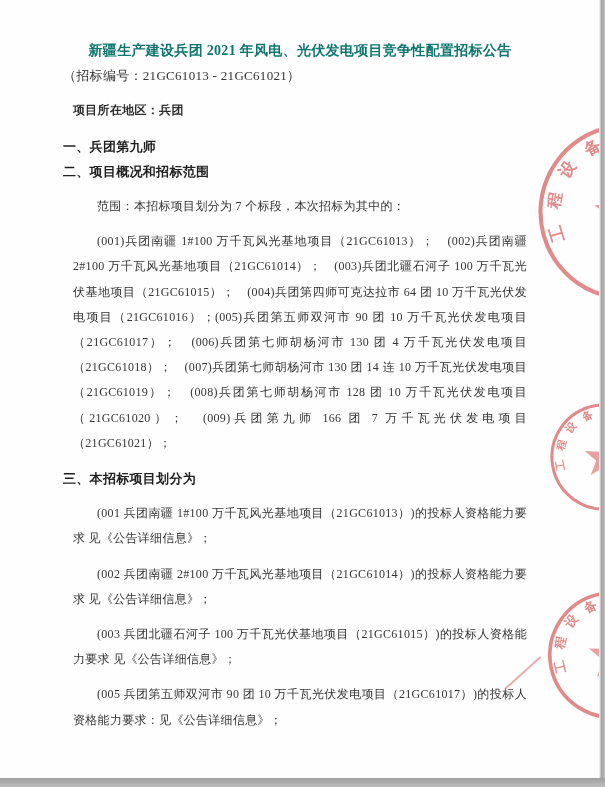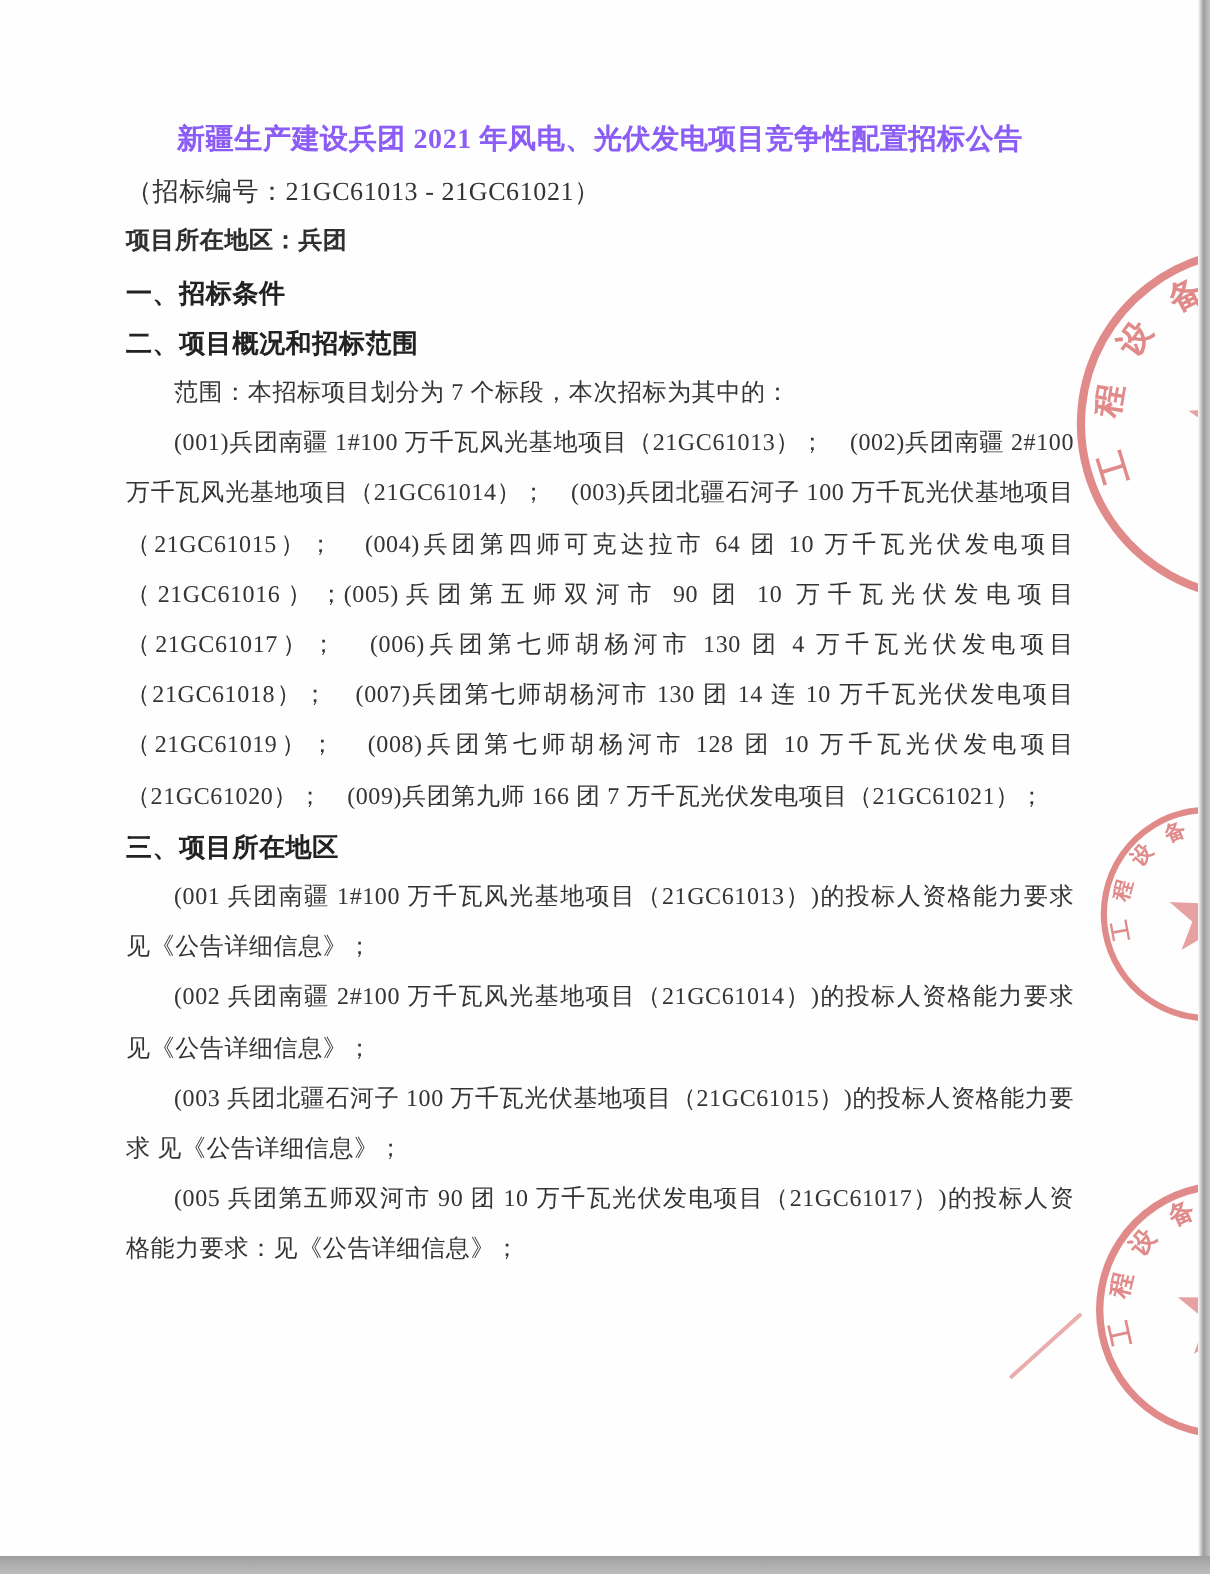--- a/index.html
+++ b/index.html
@@ -22,45 +22,45 @@
     position: absolute;
     left: 63px;
     top: 0;
     width: 474px;
     font-size: 12px;
     line-height: 25.2px;
     color: #343434;
     letter-spacing: 0.3px;
   }
   .doc-title {
-    margin-top: 58px;
+    margin-top: 38px;
     text-align: center;
     font-size: 14px;
     font-weight: bold;
-    color: #8b5cf6;
+    color: #0f766e;
   }
   .doc-subtitle {
     text-align: left;
     font-size: 13px;
     color: #333;
   }
   .meta {
     margin: 30px 0 0 0;
     font-weight: bold;
     color: #2f2f2f;
   }
   .sec-heading {
     margin: 0;
     font-size: 13px;
     font-weight: bold;
     color: #222;
     line-height: 25.2px;
   }
   p.body-p {
-    margin: 0;
+    margin: 10px;
     text-align: justify;
   }
   .ind { text-indent: 2em; }
   
   .edge-right {
     position: absolute;
     top: 0; right: 0;
     width: 6px; height: 787px;
     background: linear-gradient(to right, #ffffff 0%, #9e9e9e 45%, #c4c4c4 100%);
   }
@@ -93,27 +93,27 @@
 <body>
 
 <div class="page">
 
   <div class="content">
     <div class="doc-title">新疆生产建设兵团 2021 年风电、光伏发电项目竞争性配置招标公告</div>
     <div class="doc-subtitle">（招标编号：21GC61013 - 21GC61021）</div>
 
     <p class="body-p meta">项目所在地区：兵团</p>
 
-    <h3 class="sec-heading">一、招标条件</h3>
+    <h3 class="sec-heading">一、兵团第九师</h3>
 
     <h3 class="sec-heading">二、项目概况和招标范围</h3>
     <p class="body-p ind">范围：本招标项目划分为 7 个标段，本次招标为其中的：</p>
     <p class="body-p ind">(001)兵团南疆 1#100 万千瓦风光基地项目（21GC61013）；　(002)兵团南疆 2#100 万千瓦风光基地项目（21GC61014）；　(003)兵团北疆石河子 100 万千瓦光伏基地项目（21GC61015）；　(004)兵团第四师可克达拉市 64 团 10 万千瓦光伏发电项目（21GC61016）；(005)兵团第五师双河市 90 团 10 万千瓦光伏发电项目（21GC61017）；　(006)兵团第七师胡杨河市 130 团 4 万千瓦光伏发电项目（21GC61018）；　(007)兵团第七师胡杨河市 130 团 14 连 10 万千瓦光伏发电项目（21GC61019）；　(008)兵团第七师胡杨河市 128 团 10 万千瓦光伏发电项目（21GC61020）；　(009)兵团第九师 166 团 7 万千瓦光伏发电项目（21GC61021）；</p>
 
-    <h3 class="sec-heading">三、项目所在地区</h3>
+    <h3 class="sec-heading">三、本招标项目划分为</h3>
     <p class="body-p ind">(001 兵团南疆 1#100 万千瓦风光基地项目（21GC61013）)的投标人资格能力要求 见《公告详细信息》；</p>
     <p class="body-p ind">(002 兵团南疆 2#100 万千瓦风光基地项目（21GC61014）)的投标人资格能力要求 见《公告详细信息》；</p>
     <p class="body-p ind">(003 兵团北疆石河子 100 万千瓦光伏基地项目（21GC61015）)的投标人资格能力要求 见《公告详细信息》；</p>
     <p class="body-p ind">(005 兵团第五师双河市 90 团 10 万千瓦光伏发电项目（21GC61017）)的投标人资格能力要求：见《公告详细信息》；</p>
   </div>
 
   <svg class="seal seal-1" viewBox="0 0 200 200" aria-hidden="true">
     <circle cx="100" cy="100" r="84" fill="none" stroke="currentColor" stroke-width="4"></circle>
     <polygon points="100,69 108,92 132.3,92.5 112.9,107.2 120,130.5 100,116.6 80,130.5 87.1,107.2 67.7,92.5 92,92" fill="currentColor" fill-opacity="0.8" transform="rotate(14 100 103)"></polygon>
     <path id="ringpath1" d="M 36.2 117.1 A 66 66 0 1 1 163.8 117.1" fill="none"></path>

